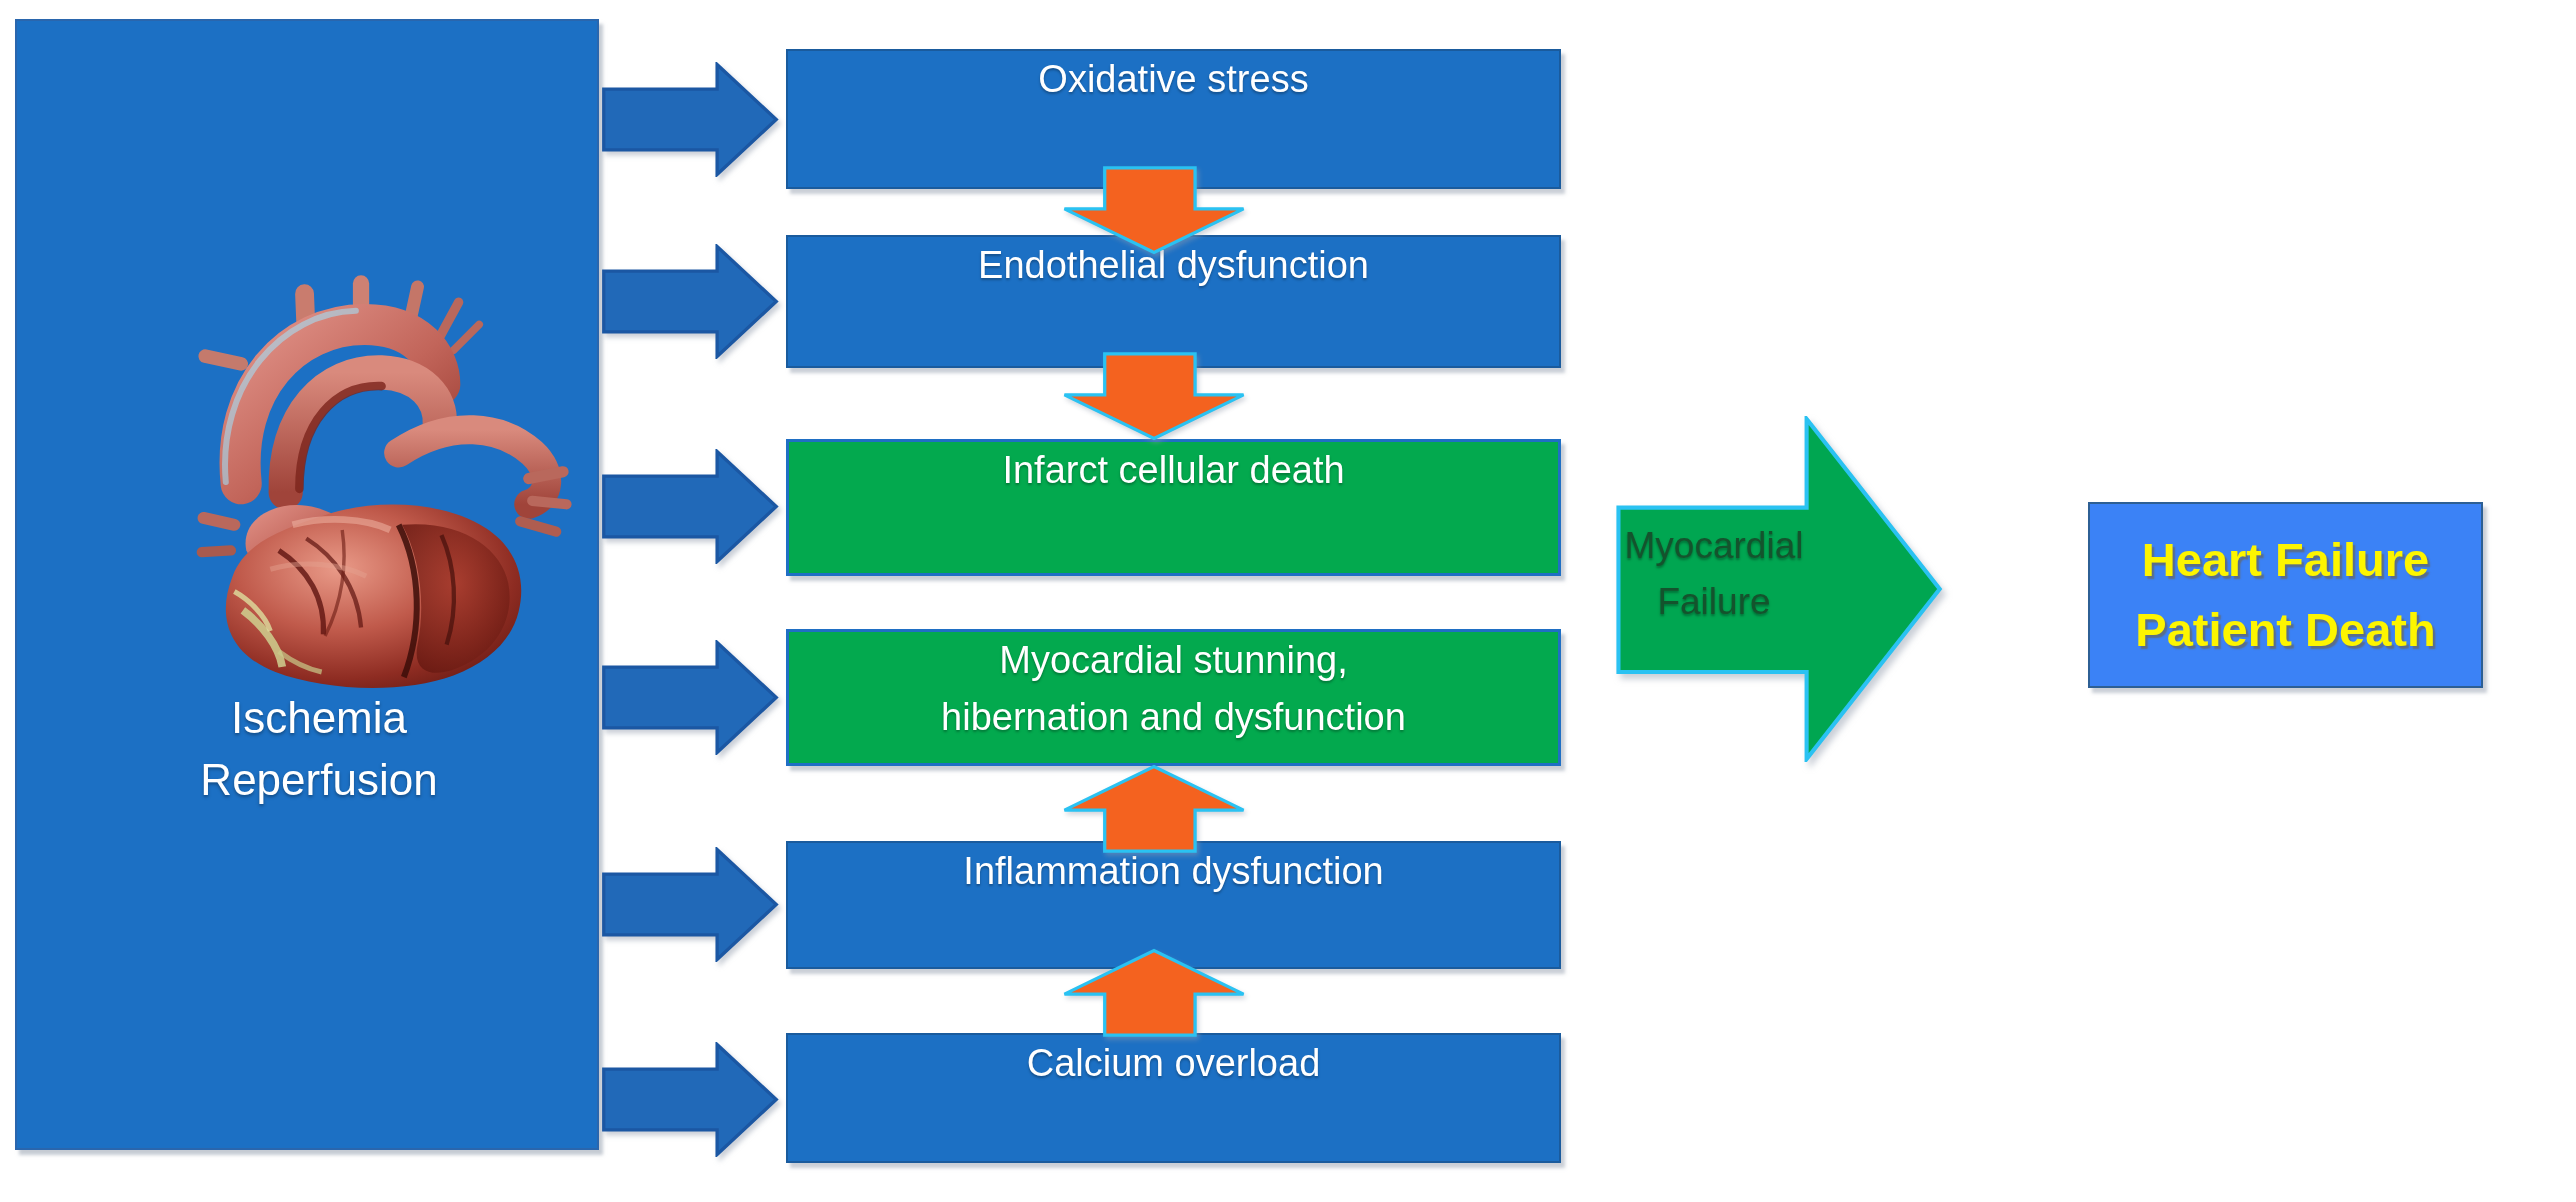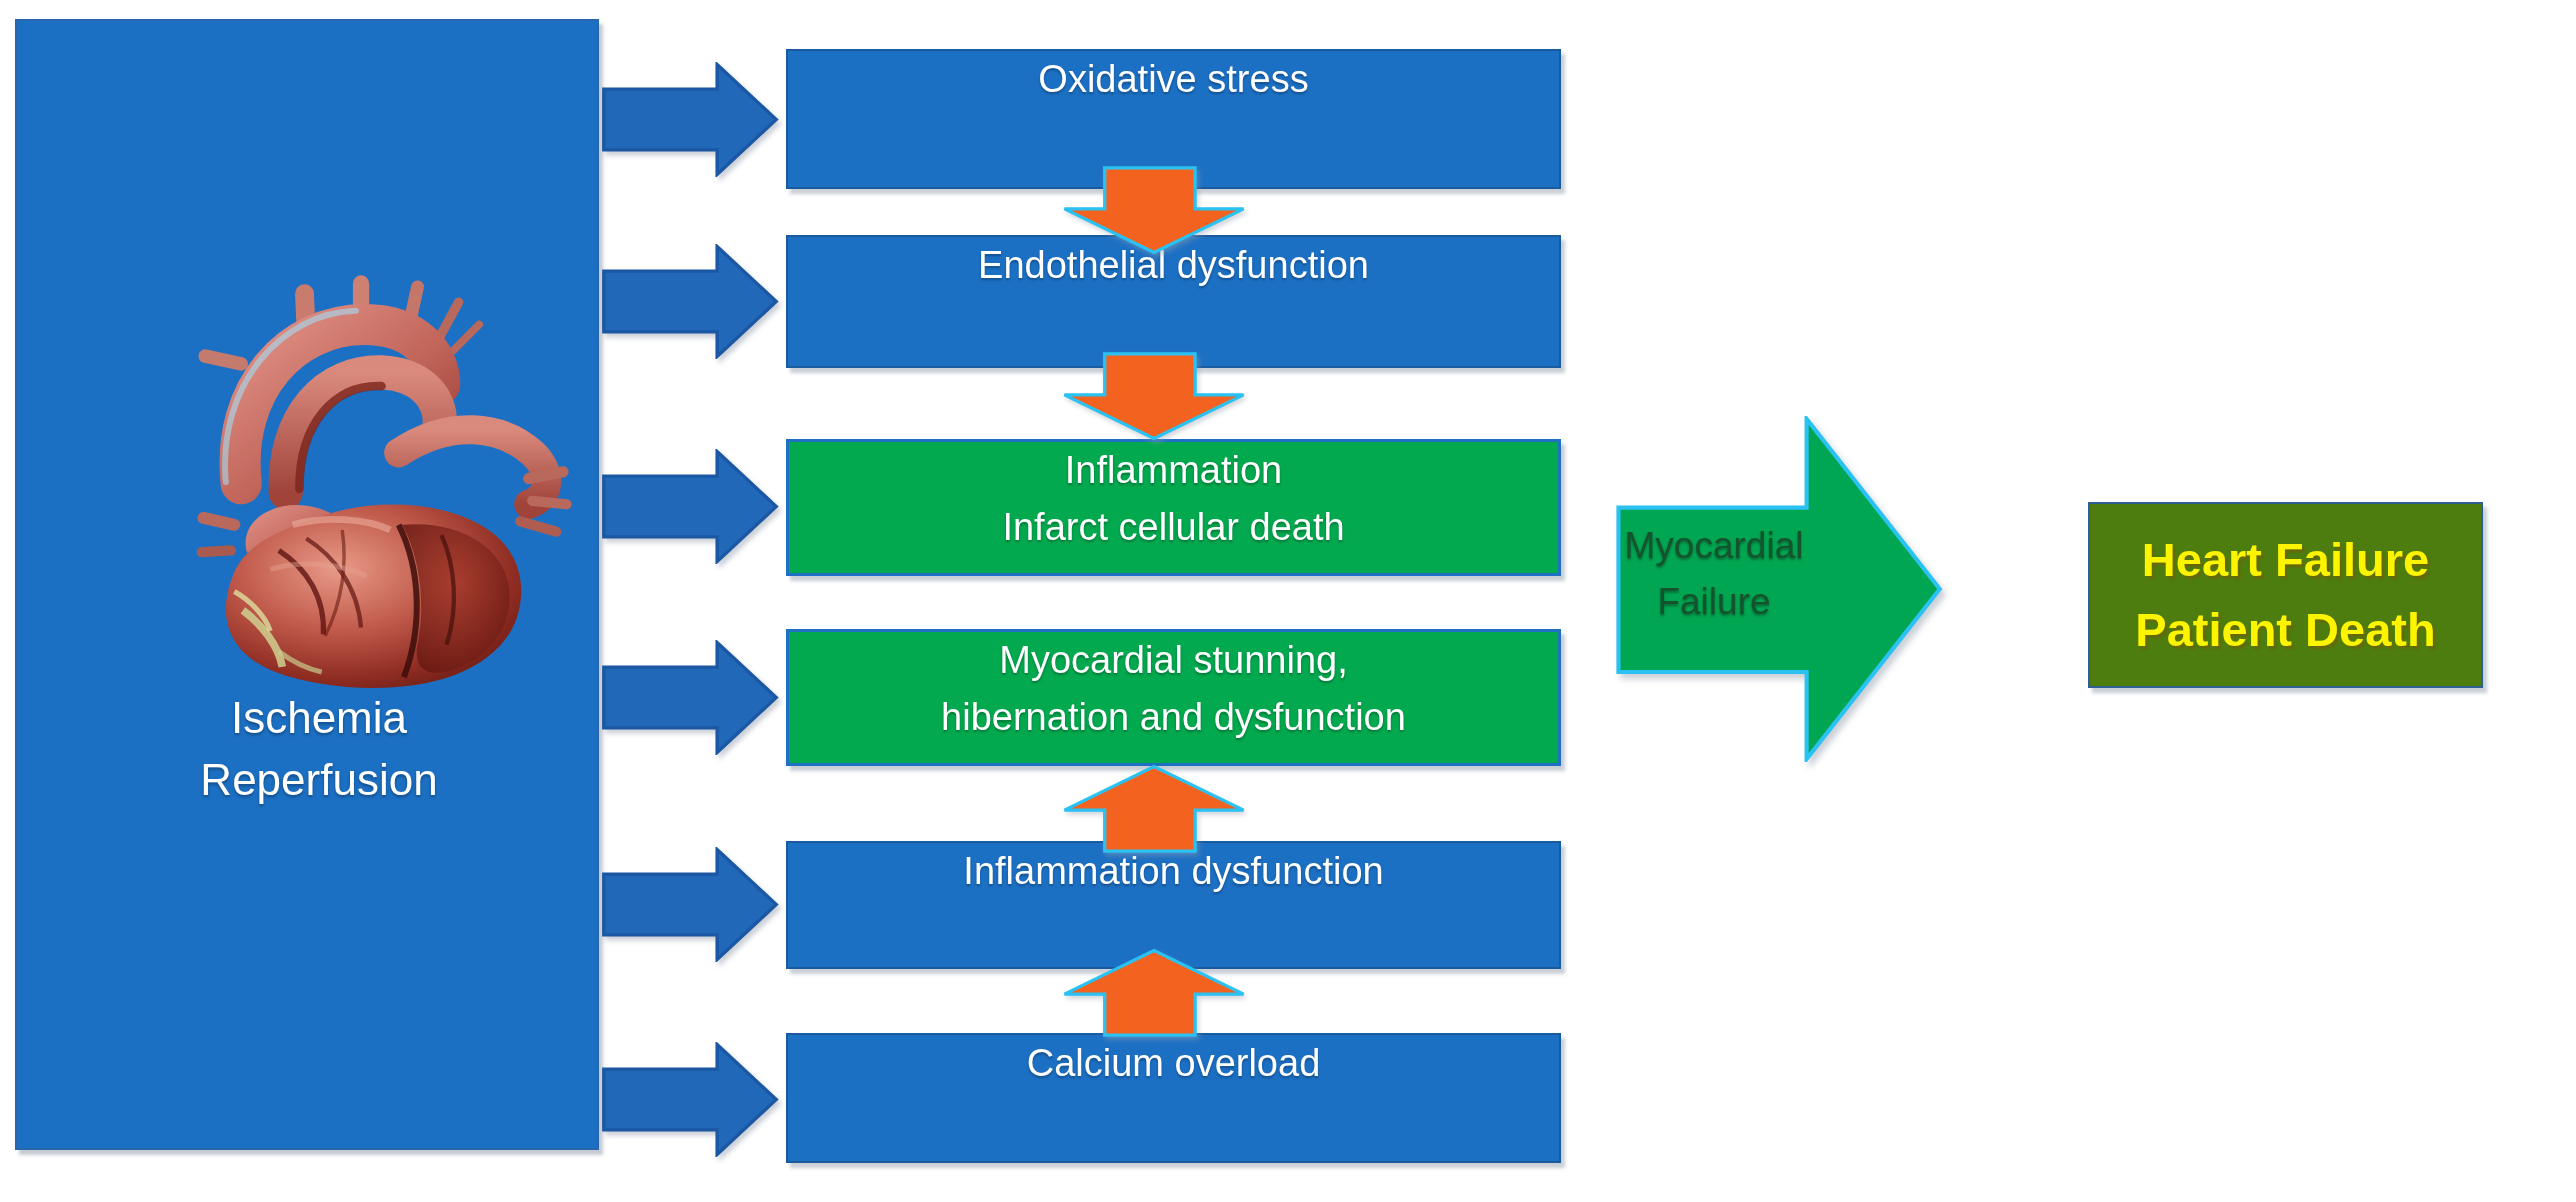--- a/index.html
+++ b/index.html
@@ -41,21 +41,21 @@
   .oarrow{position:absolute;filter:drop-shadow(2.5px 3.3px 2.5px rgba(150,160,175,.45));}
   .goarrow{position:absolute;left:1616px;top:416px;filter:drop-shadow(4.1px 5px 3.3px rgba(150,160,175,.5));}
   .goarrow-label{
     position:absolute;left:1611px;top:518px;width:206px;
     text-align:center;color:#14532d;font-size:37px;line-height:1.5;
     text-shadow:0 1.6px 2.5px rgba(0,0,0,.35);
   }
   
   .outcome-box{
     position:absolute;left:2088px;top:502px;width:395px;height:186px;
-    background:#4d7c0f;border:2.5px solid #2d5f94;box-sizing:border-box;
+    background:#3b82f6;border:2.5px solid #2d5f94;box-sizing:border-box;
     display:flex;flex-direction:column;justify-content:center;align-items:center;
     box-shadow:4.1px 5px 3.3px rgba(150,160,175,.5);
     color:#fdf500;font-weight:700;font-size:47px;line-height:1.5;text-align:center;
     text-shadow:2.5px 2.5px 1.6px rgba(130,85,0,.45);
   }
 </style>
 </head>
 <body>
 
 <div class="canvas">
@@ -154,21 +154,20 @@
       <polygon points="3,33 141,33 141,3 213,70 141,137 141,107 3,107" fill="#2169b8" stroke="#1b57a3" stroke-width="4"></polygon>
     </svg>
 
   <div class="pbox blue" style="top:49px;height:140px">
     <span>Oxidative stress</span>
   </div>
   <div class="pbox blue" style="top:235px;height:133px">
     <span>Endothelial dysfunction</span>
   </div>
   <div class="pbox green" style="top:439px;height:137px">
-    <span>Inflammation</span>
     <span>Infarct cellular death</span>
   </div>
   <div class="pbox green" style="top:629px;height:137px">
     <span>Myocardial stunning,</span>
     <span>hibernation and dysfunction</span>
   </div>
   <div class="pbox blue" style="top:841px;height:128px">
     <span>Inflammation dysfunction</span>
   </div>
   <div class="pbox blue" style="top:1033px;height:130px">

